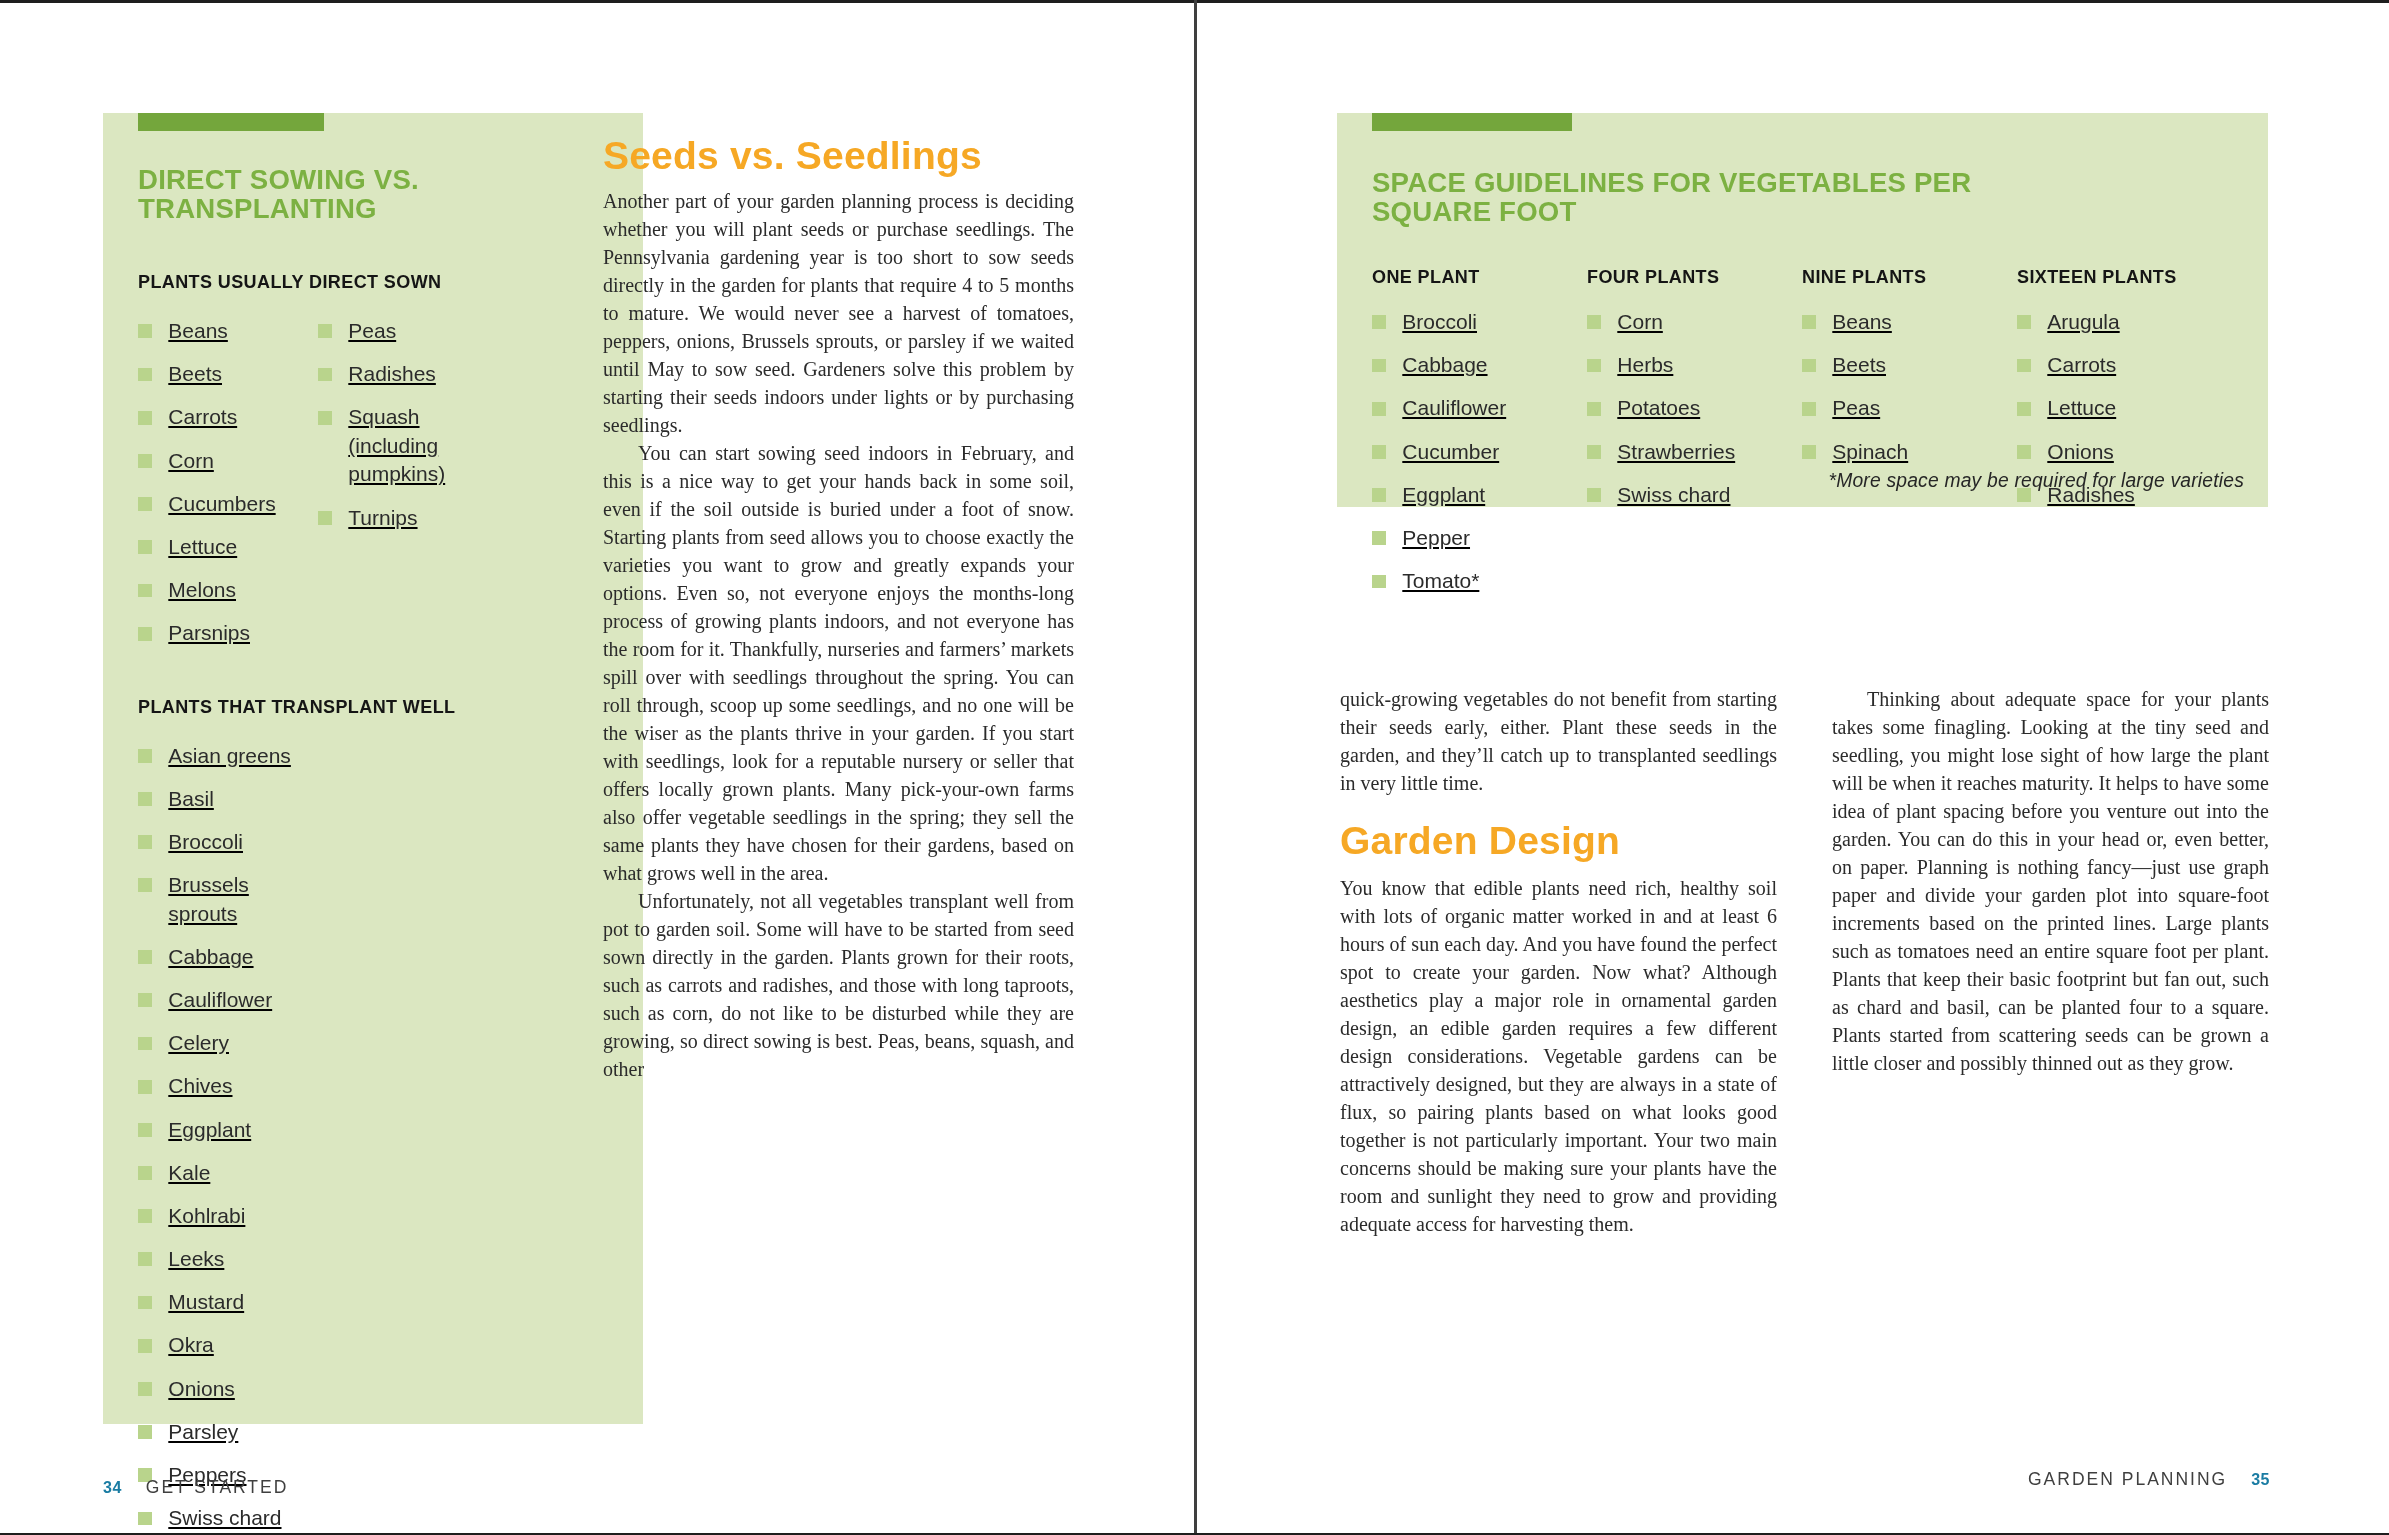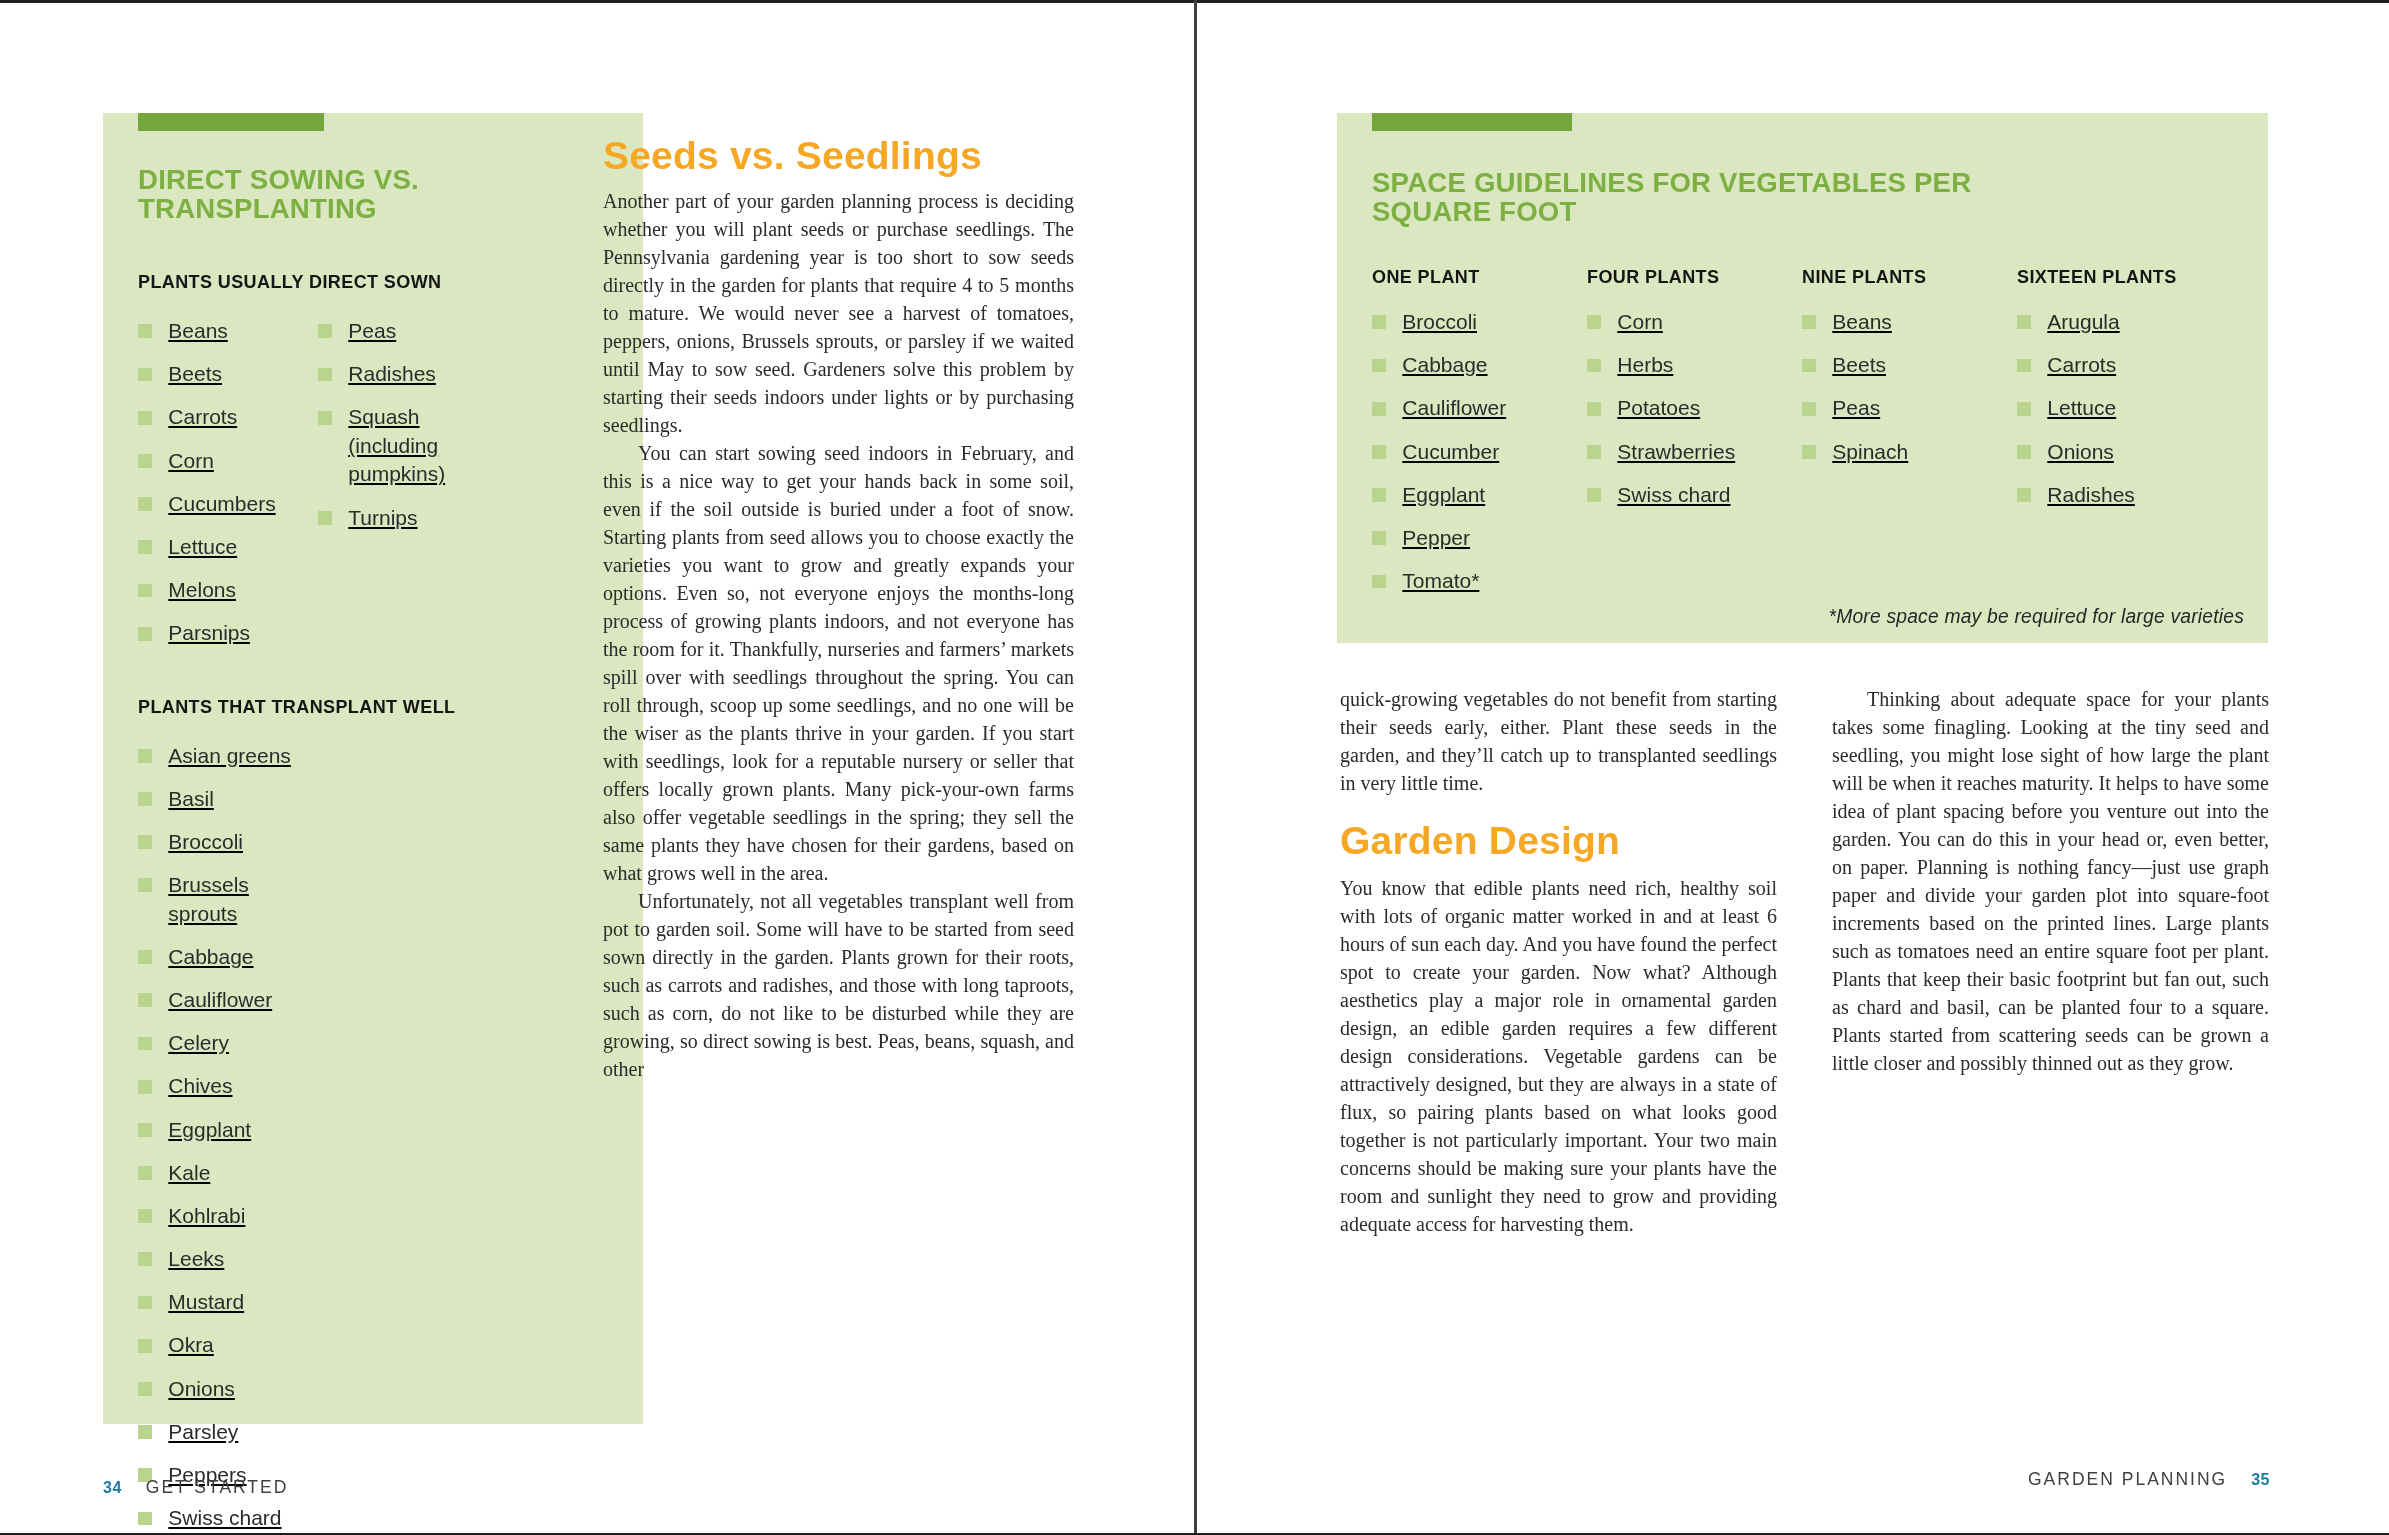--- a/index.html
+++ b/index.html
@@ -29,21 +29,21 @@
   .sidebar .tab{width:186px;}
   .sidebar .boxtitle{margin-top:52px;max-width:386px;}
   .sidebar .subhead{margin-top:48px;}
   .sidebar .cols{display:flex;margin-top:24px;}
   .sidebar .colA{width:180px;flex:0 0 180px;}
   .sidebar .colB{flex:1;}
   .sidebar .lbl{max-width:147px;}
   .sidebar .cols2{margin-bottom:0;flex-direction:column;}
 
   
-  .spacebox{left:1337px;top:113px;width:931px;height:530px;box-sizing:border-box;padding:0 35px;}
+  .spacebox{left:1337px;top:113px;width:931px;height:394px;box-sizing:border-box;padding:0 35px;}
   .spacebox .tab{width:200px;}
   .spacebox .boxtitle{margin-top:55px;max-width:607px;}
   .vcols{display:flex;margin-top:40px;}
   .vcol{width:215px;flex:0 0 215px;}
   .vcol .subhead{margin:0 0 20px 0;}
   .vcol .lbl{max-width:165px;}
   .footnote{
     position:absolute;right:24px;bottom:14.7px;font-style:italic;font-size:19.3px;
     color:#262626;letter-spacing:0.2px;
   }

